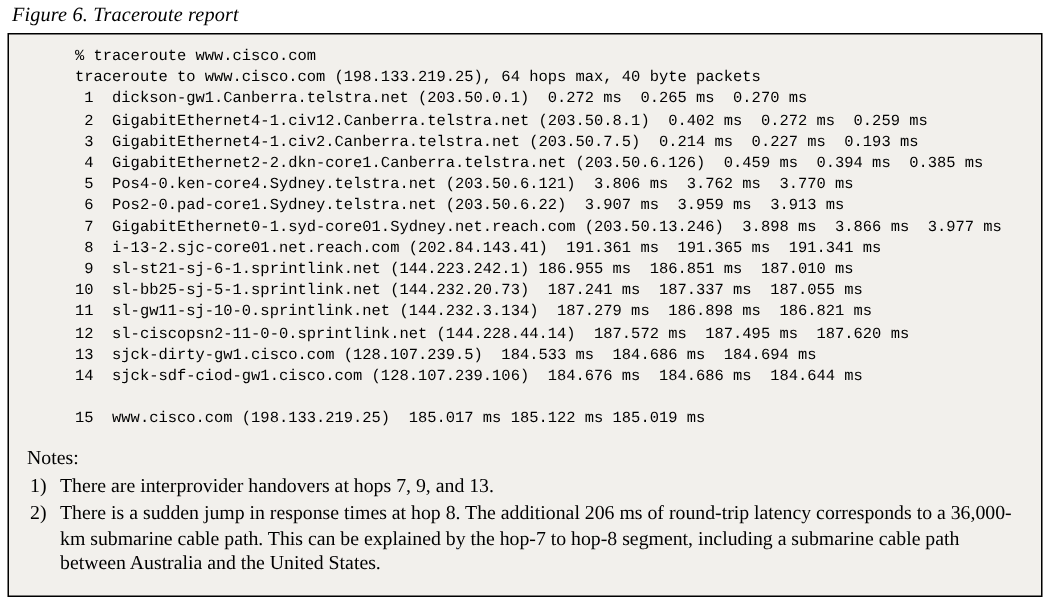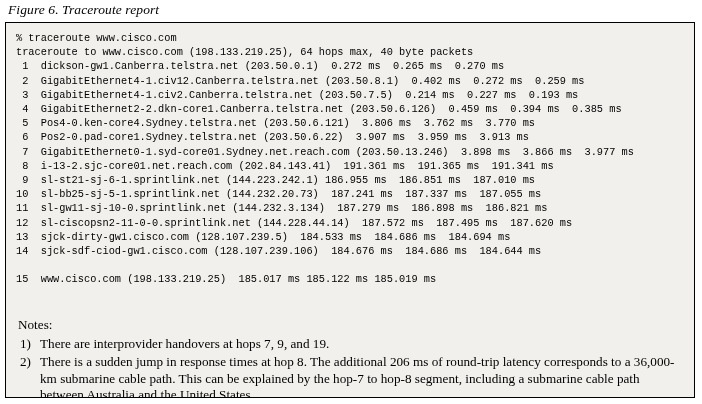--- a/index.html
+++ b/index.html
@@ -40,29 +40,30 @@
     box-sizing: border-box;
     padding: 8px 10px 6px 10px;
     overflow: hidden;
   }
   .code {
     font-family: "Liberation Mono", "DejaVu Sans Mono", monospace;
     font-size: 10.3px;
     line-height: 14.2px;
     color: #000000;
     white-space: pre;
+    margin-left: 34px;
   }
   .code .line {
     white-space: pre;
   }
   .code .blank {
     height: 14.2px;
   }
   .notes {
-    margin-top: 30px;
+    margin-top: 10px;
     font-family: "Liberation Serif", serif;
     font-size: 13.2px;
     color: #000000;
   }
   .notes-title {
     margin: 0 0 3px 2px;
   }
   .note-row {
     display: flex;
     align-items: flex-start;
@@ -89,21 +90,21 @@
   <div class="caption">Figure 6. Traceroute report</div>
 
   <div class="figure-box">
 
     <div class="code"><div class="line">% traceroute www.cisco.com</div><div class="line">traceroute to www.cisco.com (198.133.219.25), 64 hops max, 40 byte packets</div><div class="line"> 1  dickson-gw1.Canberra.telstra.net (203.50.0.1)  0.272 ms  0.265 ms  0.270 ms</div><div class="line"> 2  GigabitEthernet4-1.civ12.Canberra.telstra.net (203.50.8.1)  0.402 ms  0.272 ms  0.259 ms</div><div class="line"> 3  GigabitEthernet4-1.civ2.Canberra.telstra.net (203.50.7.5)  0.214 ms  0.227 ms  0.193 ms</div><div class="line"> 4  GigabitEthernet2-2.dkn-core1.Canberra.telstra.net (203.50.6.126)  0.459 ms  0.394 ms  0.385 ms</div><div class="line"> 5  Pos4-0.ken-core4.Sydney.telstra.net (203.50.6.121)  3.806 ms  3.762 ms  3.770 ms</div><div class="line"> 6  Pos2-0.pad-core1.Sydney.telstra.net (203.50.6.22)  3.907 ms  3.959 ms  3.913 ms</div><div class="line"> 7  GigabitEthernet0-1.syd-core01.Sydney.net.reach.com (203.50.13.246)  3.898 ms  3.866 ms  3.977 ms</div><div class="line"> 8  i-13-2.sjc-core01.net.reach.com (202.84.143.41)  191.361 ms  191.365 ms  191.341 ms</div><div class="line"> 9  sl-st21-sj-6-1.sprintlink.net (144.223.242.1) 186.955 ms  186.851 ms  187.010 ms</div><div class="line">10  sl-bb25-sj-5-1.sprintlink.net (144.232.20.73)  187.241 ms  187.337 ms  187.055 ms</div><div class="line">11  sl-gw11-sj-10-0.sprintlink.net (144.232.3.134)  187.279 ms  186.898 ms  186.821 ms</div><div class="line">12  sl-ciscopsn2-11-0-0.sprintlink.net (144.228.44.14)  187.572 ms  187.495 ms  187.620 ms</div><div class="line">13  sjck-dirty-gw1.cisco.com (128.107.239.5)  184.533 ms  184.686 ms  184.694 ms</div><div class="line">14  sjck-sdf-ciod-gw1.cisco.com (128.107.239.106)  184.676 ms  184.686 ms  184.644 ms</div><div class="line blank">&nbsp;</div><div class="line">15  www.cisco.com (198.133.219.25)  185.017 ms 185.122 ms 185.019 ms</div></div>
 
     <div class="notes">
       <div class="notes-title">Notes:</div>
       <div class="note-row">
         <div class="note-num">1)</div>
-        <div class="note-text">There are interprovider handovers at hops 7, 9, and 19.</div>
+        <div class="note-text">There are interprovider handovers at hops 7, 9, and 13.</div>
       </div>
       <div class="note-row">
         <div class="note-num">2)</div>
         <div class="note-text">There is a sudden jump in response times at hop 8. The additional 206 ms of round-trip latency corresponds to a 36,000-km submarine cable path. This can be explained by the hop-7 to hop-8 segment, including a submarine cable path between Australia and the United States.</div>
       </div>
     </div>
 
   </div>
 </div>
 

